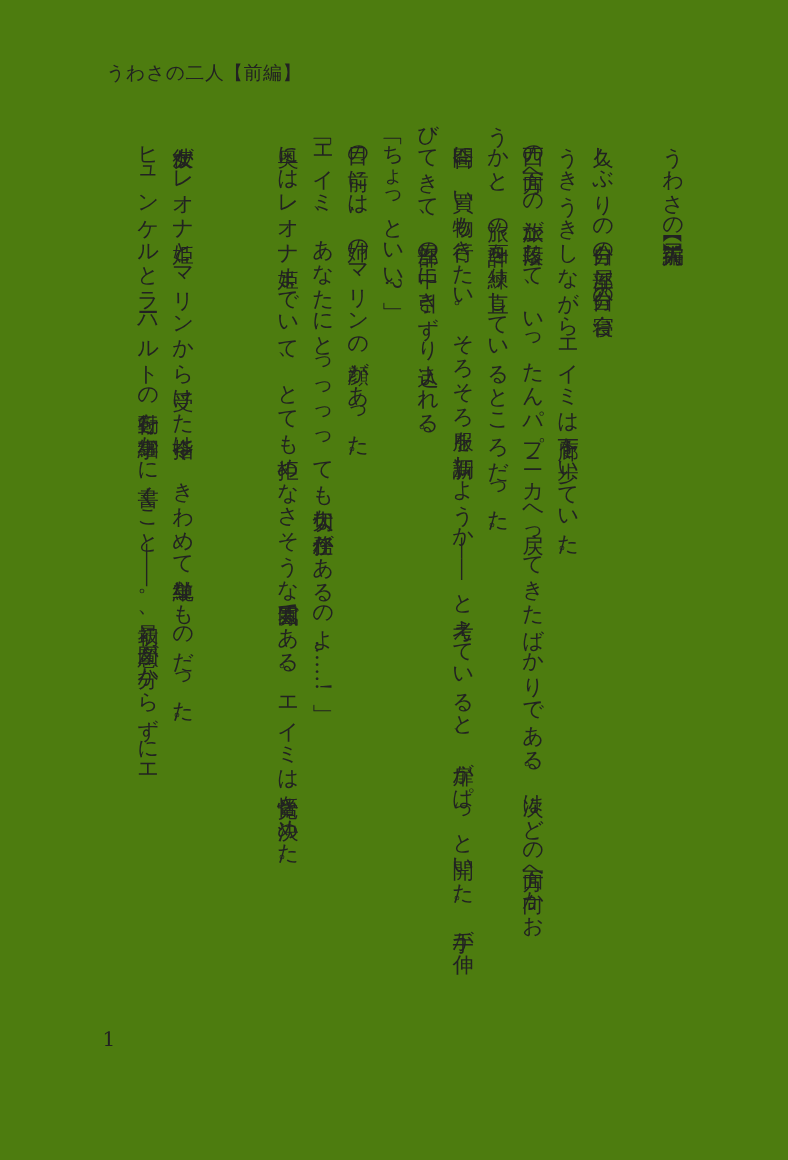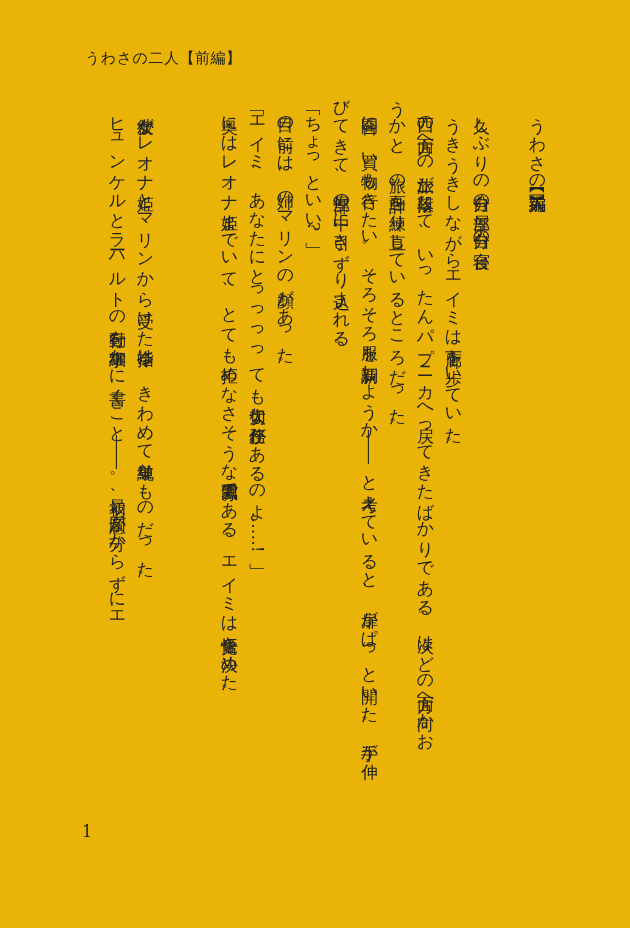--- a/index.html
+++ b/index.html
@@ -11,21 +11,21 @@
     height: 928px;
     background: #ffffff;
     position: relative;
     overflow: hidden;
     font-family: "DejaVu Serif", "Liberation Serif", serif;
     color: #222222;
   }
   .page {
     position: absolute;
     inset: 0;
-    background: #eab308;
+    background: #4d7c0f;
   }
   .running-header {
     position: absolute;
     left: 85px;
     top: 49px;
     font-size: 15px;
     letter-spacing: 0.5px;
     white-space: nowrap;
   }
   .vbody {

